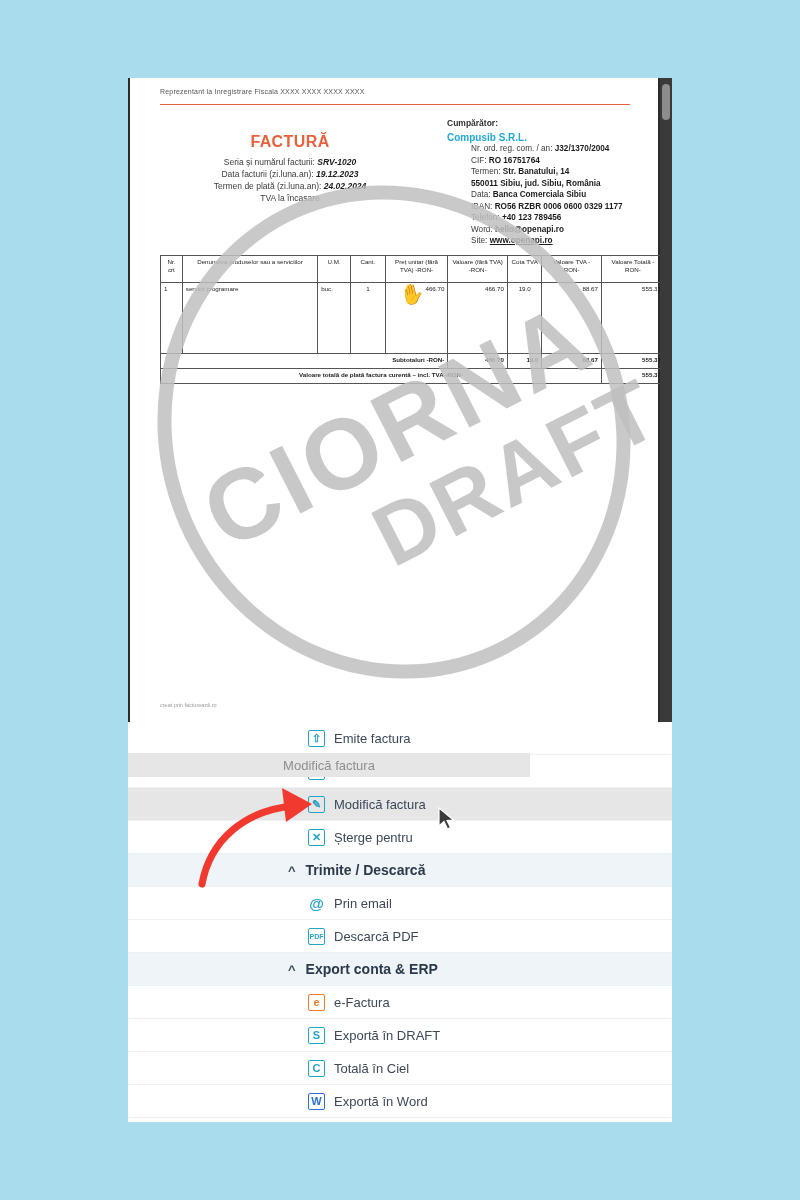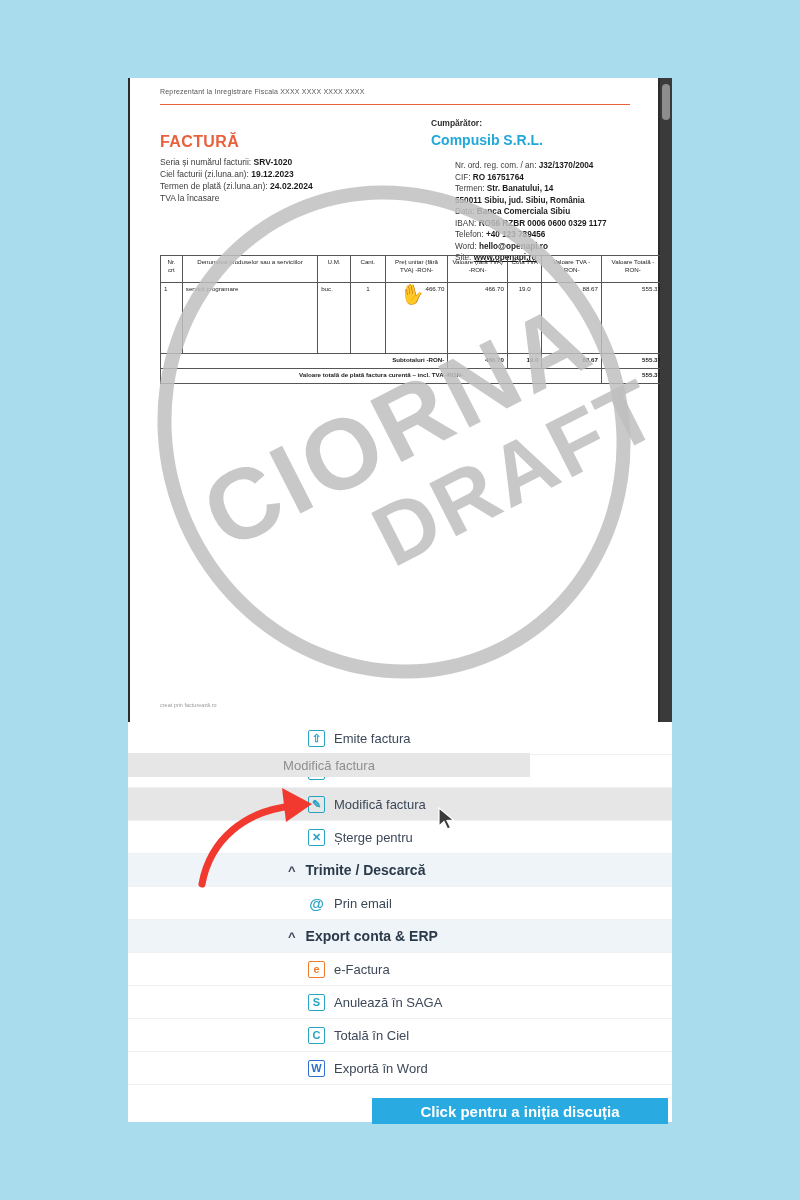--- a/index.html
+++ b/index.html
@@ -69,51 +69,52 @@
     top: 26px;
     width: 470px;
     height: 1px;
     background: #e8603c;
   }
   .inv-left {
     position: absolute;
     left: 30px;
     top: 55px;
     width: 260px;
+    text-align: center;
   }
   .inv-title {
     color: #e8603c;
     font-size: 16px;
     font-weight: bold;
     letter-spacing: .4px;
     margin-bottom: 5px;
   }
   .inv-left .row {
     font-size: 8.5px;
     color: #3b3b3b;
     line-height: 12px;
   }
-  .inv-left .row b { color: #1b1b1b; }
+  .inv-left .row b { color: #1b1b1b; font-style: italic; }
   .inv-right {
     position: absolute;
-    left: 301px;
+    left: 317px;
     top: 40px;
     width: 210px;
   }
   .buyer-label {
     font-size: 8.5px;
     font-weight: bold;
     color: #2e2e2e;
     margin-bottom: 4px;
   }
   .buyer-name {
     color: #22a8d8;
-    font-size: 14px;
-    font-weight: bold;
-    margin-bottom: 12px;
+    font-size: 10px;
+    font-weight: bold;
+    margin-bottom: 0;
   }
   .inv-right .row {
     font-size: 8.2px;
     color: #3b3b3b;
     line-height: 11.5px;
     margin-left: 24px;
   }
   .inv-right .row b { color: #1b1b1b; }
   .link { color: #e8603c; text-decoration: underline; }
   
@@ -309,21 +310,21 @@
       <div class="topline">Reprezentant la Inregistrare Fiscala XXXX XXXX XXXX XXXX</div>
       <div class="topline-rule"></div>
 
       <div class="inv-left">
         <div class="inv-title">FACTURĂ</div>
         <div class="row">
           <span>Seria și numărul facturii:</span>
           <b>SRV-1020</b>
         </div>
         <div class="row">
-          <span>Ciel facturii (zi.luna.an):</span>
+          <span>Data facturii (zi.luna.an):</span>
           <b>19.12.2023</b>
         </div>
         <div class="row">
           <span>Termen de plată (zi.luna.an):</span>
           <b>24.02.2024</b>
         </div>
         <div class="row">TVA la încasare</div>
       </div>
 
       <div class="inv-right">
@@ -456,34 +457,38 @@
     <div class="menu-item section">
       <span class="chev">^</span>
       <span>Trimite / Descarcă</span>
     </div>
 
     <div class="menu-item">
       <span class="ico ico-plain">@</span>
       <span>Prin email</span>
     </div>
 
+    <div class="menu-item">
+      <span class="ico ico-teal" style="font-size:7px">PDF</span>
+      <span>Descarcă PDF</span>
+    </div>
 
     <div class="menu-item section">
       <span class="chev">^</span>
       <span>Export conta &amp; ERP</span>
     </div>
 
     <div class="menu-item">
       <span class="ico ico-orange">e</span>
       <span>e-Factura</span>
     </div>
 
     <div class="menu-item">
       <span class="ico ico-teal">S</span>
-      <span>Anulează în SAGA</span>
+      <span>Exportă în DRAFT</span>
     </div>
 
     <div class="menu-item">
       <span class="ico ico-teal">C</span>
       <span>Totală în Ciel</span>
     </div>
 
     <div class="menu-item">
       <span class="ico ico-blue">W</span>
       <span>Exportă în Word</span>
@@ -498,15 +503,14 @@
       <path d="M122 24 L 92 8 L 96 42 Z" fill="#f2392f"></path>
     </svg>
   </div>
 
   <div class="pointer">
     <svg width="22" height="26" viewBox="0 0 22 26">
       <path d="M3 2 L3 20 L8 15.5 L11.5 23 L14.5 21.5 L11 14.5 L17.5 14 Z" fill="#3b3b3b" stroke="#ffffff" stroke-width="1.2"></path>
     </svg>
   </div>
 
-  <div class="cta">Click pentru a iniția discuția</div>
 
 </div>
 
 </body></html>

